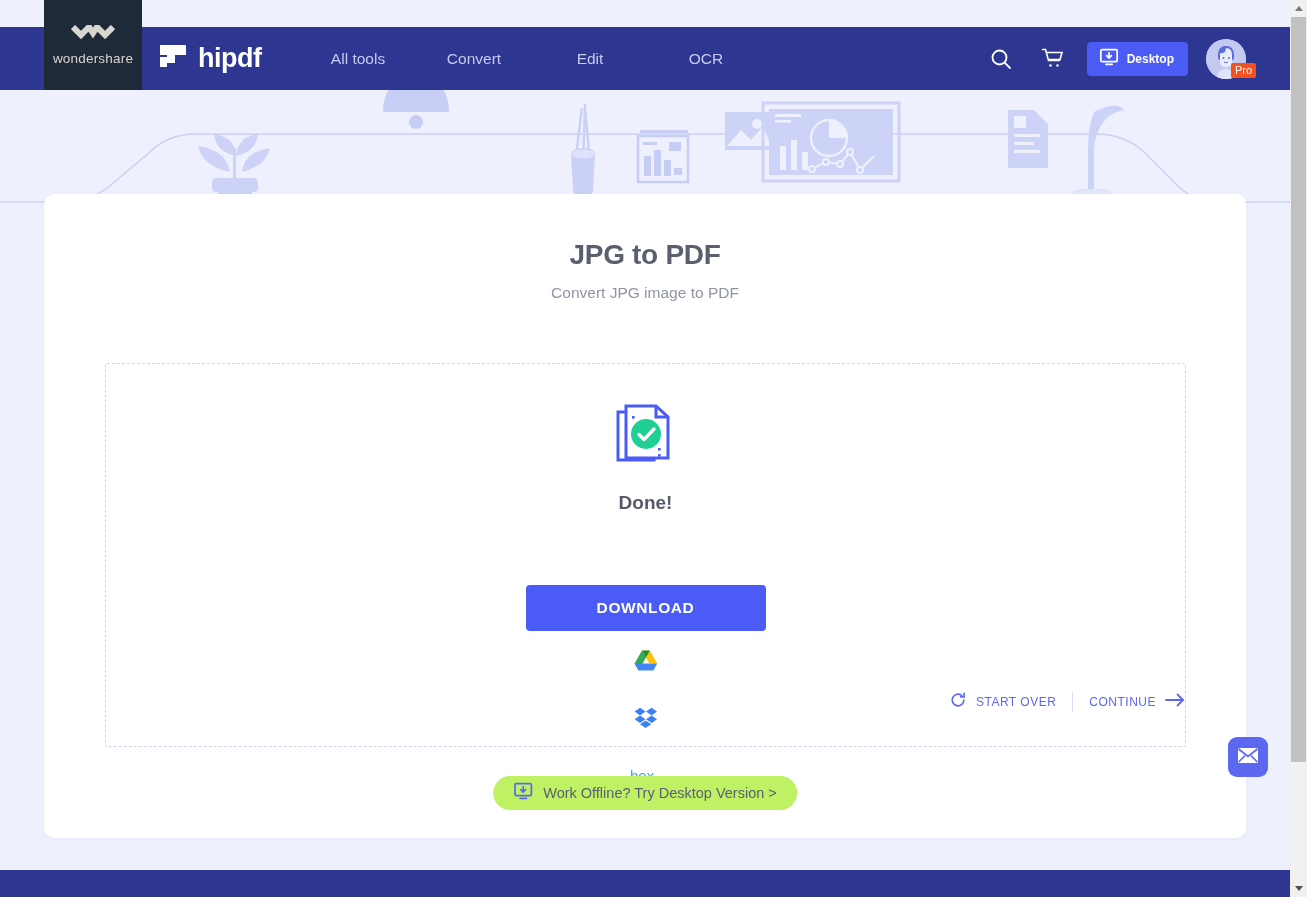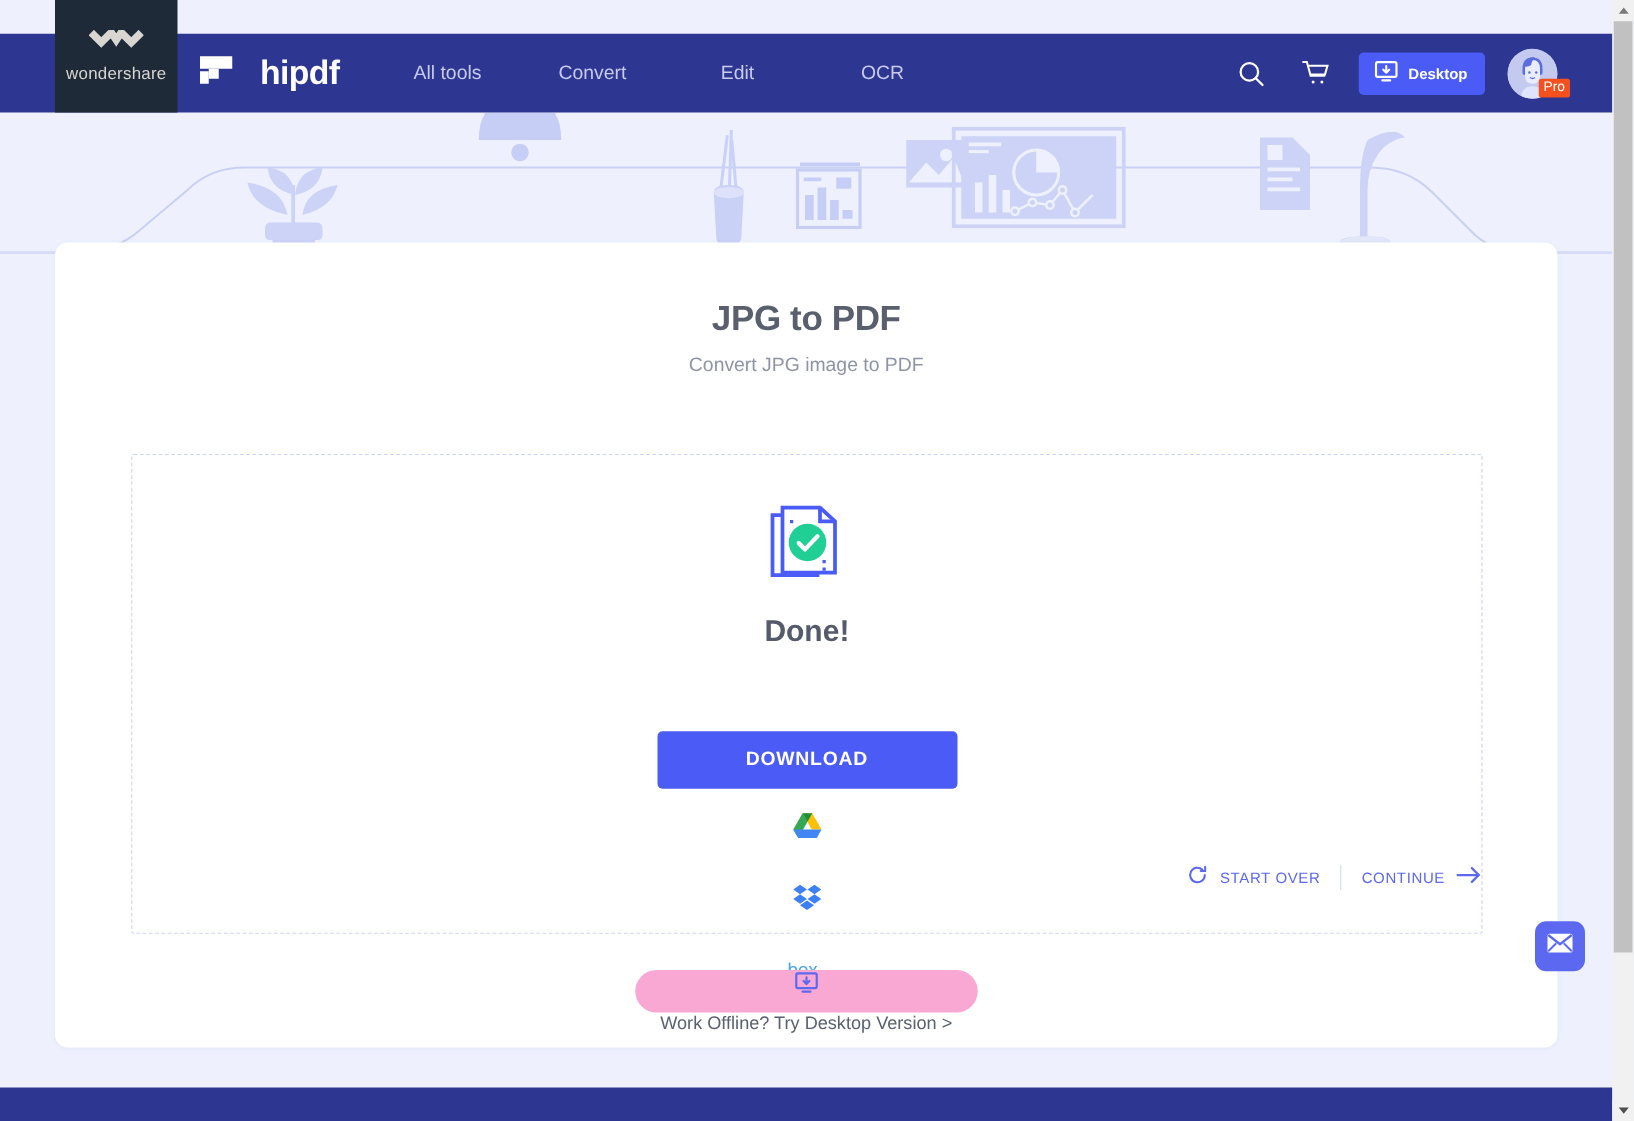--- a/index.html
+++ b/index.html
@@ -22,21 +22,21 @@
     background: #2d3691; display: flex; align-items: center; z-index: 20;
   }
   .ws-block {
     position: absolute; left: 44px; top: 0; width: 98px; height: 90px;
     background: #1e2a38; display: flex; flex-direction: column;
     align-items: center; justify-content: center; z-index: 30; text-align: right;
   }
   .ws-mark { margin-bottom: 6px; }
   .ws-text { color: #d9d6d1; font-size: 13.5px; letter-spacing: .2px; }
 
-  .brand { position: absolute; left: 160px; top: 27px; height: 63px; display: flex; align-items: center; gap: 22px; z-index: 25; }
+  .brand { position: absolute; left: 160px; top: 27px; height: 63px; display: flex; align-items: center; gap: 12px; z-index: 25; }
   .brand-name { color: #ffffff; font-size: 27px; font-weight: bold; letter-spacing: -.5px; }
 
   .nav { position: absolute; left: 300px; top: 27px; height: 63px; display: flex; align-items: center; z-index: 25; }
   .nav a {
     color: #c8cbee; font-size: 15.5px; text-decoration: none;
     display: inline-block; text-align: center;
   }
   .nav a:nth-child(1) { width: 116px; }
   .nav a:nth-child(2) { width: 116px; }
   .nav a:nth-child(3) { width: 116px; }
@@ -66,42 +66,42 @@
     background: #fff; border-radius: 10px; box-shadow: 0 1px 4px rgba(60,70,150,.06); z-index: 10;
   }
   .title { text-align: center; font-size: 28px; font-weight: bold; color: #5a5f6e; margin-top: 45px; letter-spacing: -.3px; }
   .subtitle { text-align: center; font-size: 15.5px; color: #8e94a6; margin-top: 13px; }
 
   .dropzone {
     position: absolute; left: 61px; top: 169px; width: 1081px; height: 384px;
     border: 1px dashed #ccd3f5; border-radius: 2px;
   }
   .done-icon { position: absolute; left: 50%; transform: translateX(-50%); top: 39px; }
-  .done-text { position: absolute; top: 128px; width: 100%; text-align: center; font-size: 24px; font-weight: bold; color: #565b6b; }
+  .done-text { position: absolute; top: 128px; width: 100%; text-align: center; font-size: 19px; font-weight: bold; color: #565b6b; }
 
   .dl-btn {
     position: absolute; left: 50%; transform: translateX(-50%); top: 221px;
     width: 240px; height: 46px; background: #4a5cf5; color: #fff;
     border: none; border-radius: 4px; font-size: 15.5px; font-weight: bold;
     letter-spacing: .6px; cursor: pointer; font-family: "Liberation Sans", sans-serif;
   }
   .clouds { position: absolute; top: 284px; width: 100%; display: flex; justify-content: center; gap: 34px; align-items: center; flex-direction: column; }
   .cloud-btn { cursor: pointer; display: flex; align-items: center; justify-content: center; height: 24px; }
 
   .actions { position: absolute; right: 0; top: 327px; display: flex; align-items: center; gap: 0; }
   .act {
     display: flex; align-items: center; gap: 9px; color: #5b68ef;
     font-size: 12px; letter-spacing: .5px; cursor: pointer;
   }
   .act-sep { width: 1px; height: 20px; background: #dadef5; margin: 0 16px; }
 
   .offline {
     position: absolute; left: 50%; transform: translateX(-50%); top: 582px;
-    height: 34px; background: #f9a8d4; border-radius: 17px;
-    display: flex; align-items: center; gap: 10px; padding: 0 20px; cursor: pointer; flex-direction: column;
+    height: 34px; background: #bef264; border-radius: 17px;
+    display: flex; align-items: center; gap: 10px; padding: 0 20px; cursor: pointer;
   }
   .offline-text { font-size: 14.5px; color: #5a6070; }
 
   
   .email-widget {
     position: absolute; right: 22px; top: 737px; width: 40px; height: 40px;
     background: #5b68ef; border-radius: 9px; display: flex; align-items: center;
     justify-content: center; cursor: pointer; z-index: 40;
   }
 

